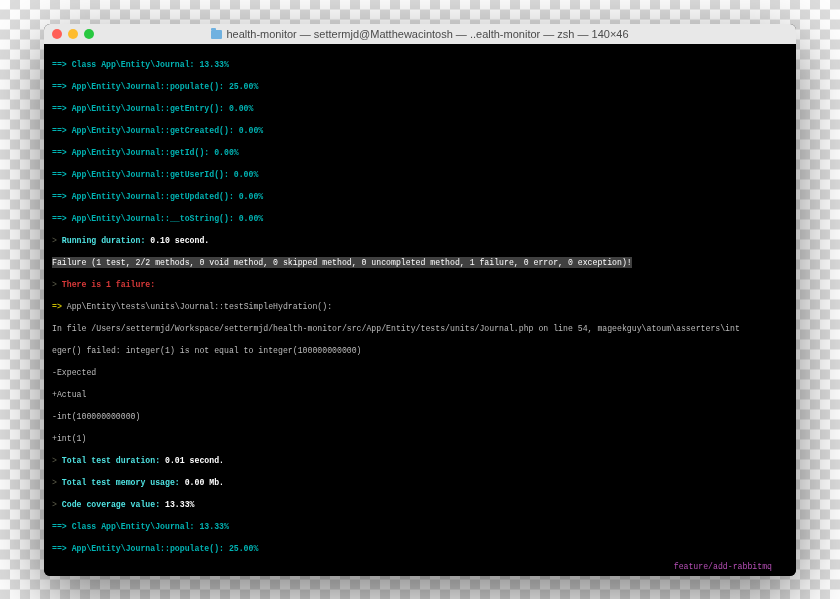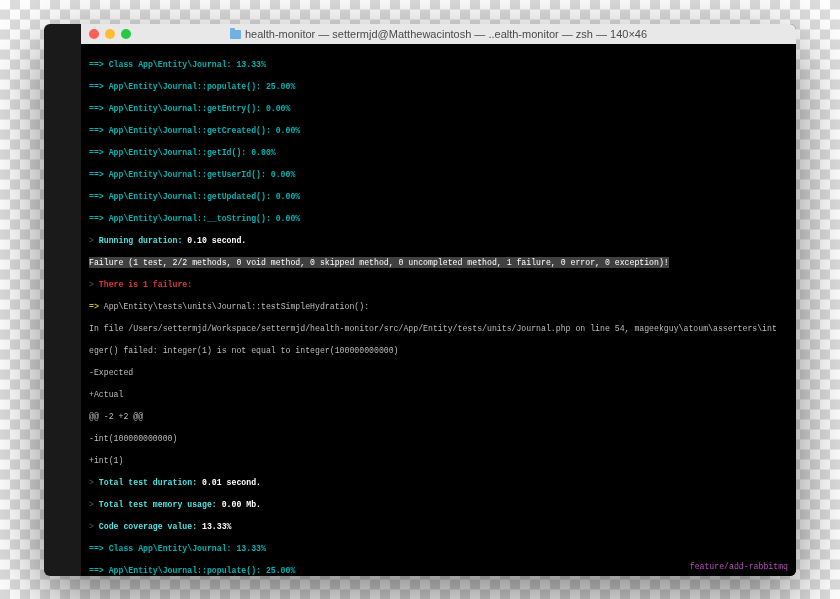--- a/index.html
+++ b/index.html
@@ -15,21 +15,20 @@
     left: 44px;
     top: 24px;
     width: 752px;
     height: 552px;
     background: #1a1a1a;
     border-radius: 6px;
     box-shadow: 0 20px 60px rgba(0,0,0,0.5);
     overflow: hidden;
     display: flex;
     flex-direction: column;
-    padding-left: 37px;
   }
   .titlebar {
     height: 20px;
     background: #e8e8e8;
     display: flex;
     align-items: center;
     padding: 0 8px;
     font-family: -apple-system, "Helvetica Neue", Arial, sans-serif;
     font-size: 11px;
     color: #4a4a4a;
@@ -63,21 +62,21 @@
   }
   .line { white-space: pre; }
   .arrow-block { color: #00b3b3; font-weight: bold; }
   .muted { color: #5c5c4a; }
   .cyan-b { color: #4fe3e3; font-weight: bold; margin-top: 20px; }
   .white-b { color: #fff; font-weight: bold; }
   .failure-bg { background: #404040; color: #fff; display: inline-block; }
   .red-b { color: #d83939; font-weight: bold; margin-top: 44px; }
   .arrow-yellow { color: #c9bc00; font-weight: bold; }
   .gray { color: #bbb; }
-  .branch { position: absolute; right: 8px; bottom: 4px; color: #b64fb6; font-size: 8.2px; }
+  .branch { position: absolute; right: 24px; bottom: 4px; color: #b64fb6; font-size: 8.2px; }
 </style>
 </head>
 <body>
 
 <div class="window">
   <div class="titlebar">
     <div class="traffic">
       <div class="dot red"></div>
       <div class="dot yellow"></div>
       <div class="dot green"></div>
@@ -98,21 +97,20 @@
 <div class="line arrow-block">==&gt; App\Entity\Journal::getUpdated(): 0.00%</div>
 <div class="line arrow-block">==&gt; App\Entity\Journal::__toString(): 0.00%</div>
 <div class="line"><span class="muted">&gt; </span><span class="cyan-b">Running duration: </span><span class="white-b">0.10 second.</span></div>
 <div class="line"><span class="failure-bg">Failure (1 test, 2/2 methods, 0 void method, 0 skipped method, 0 uncompleted method, 1 failure, 0 error, 0 exception)!</span></div>
 <div class="line"><span class="muted">&gt; </span><span class="red-b">There is 1 failure:</span></div>
 <div class="line"><span class="arrow-yellow">=&gt; </span><span class="gray">App\Entity\tests\units\Journal::testSimpleHydration():</span></div>
 <div class="line gray">In file /Users/settermjd/Workspace/settermjd/health-monitor/src/App/Entity/tests/units/Journal.php on line 54, mageekguy\atoum\asserters\int</div>
 <div class="line gray">eger() failed: integer(1) is not equal to integer(100000000000)</div>
 <div class="line gray">-Expected</div>
 <div class="line gray">+Actual</div>
-<div class="line gray">@@ -2 +2 @@</div>
 <div class="line gray">-int(100000000000)</div>
 <div class="line gray">+int(1)</div>
 <div class="line"><span class="muted">&gt; </span><span class="cyan-b">Total test duration: </span><span class="white-b">0.01 second.</span></div>
 <div class="line"><span class="muted">&gt; </span><span class="cyan-b">Total test memory usage: </span><span class="white-b">0.00 Mb.</span></div>
 <div class="line"><span class="muted">&gt; </span><span class="cyan-b">Code coverage value: </span><span class="white-b">13.33%</span></div>
 <div class="line arrow-block">==&gt; Class App\Entity\Journal: 13.33%</div>
 <div class="line arrow-block">==&gt; App\Entity\Journal::populate(): 25.00%</div>
 
 
 

